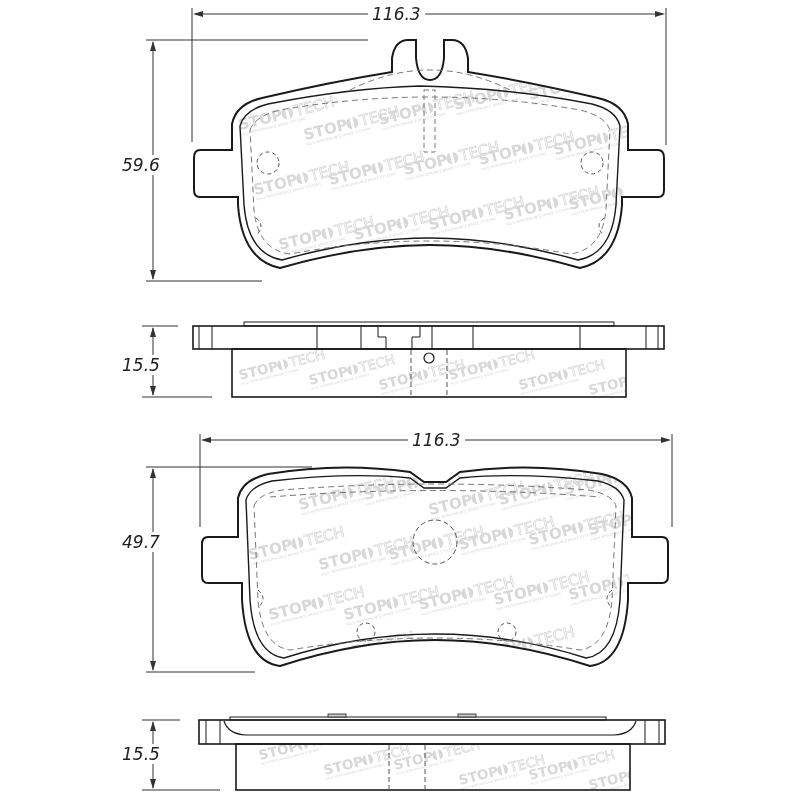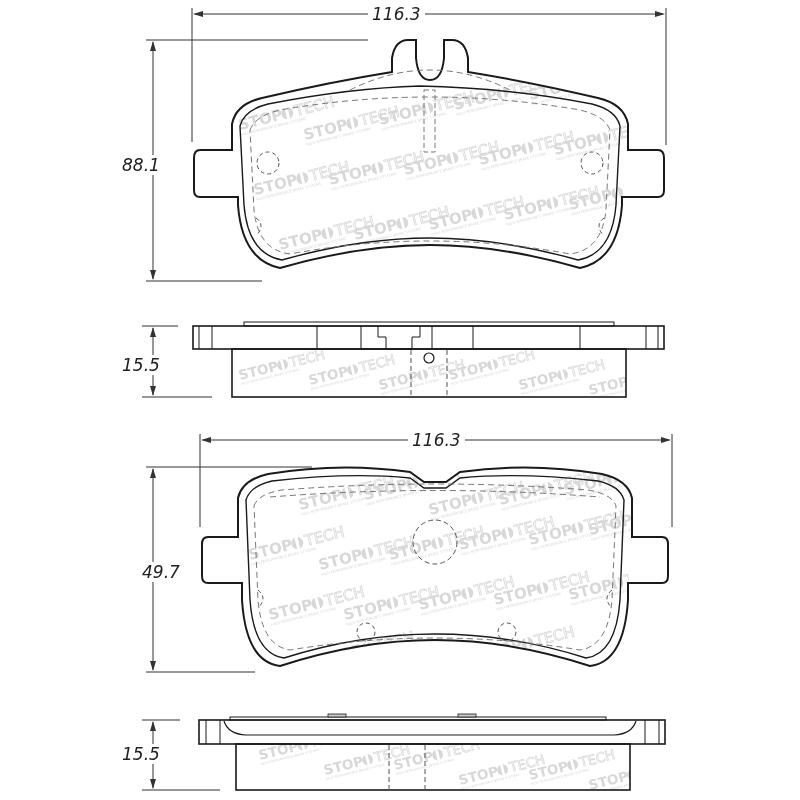--- a/index.html
+++ b/index.html
@@ -183,17 +183,17 @@
     <line x1="645" y1="720" x2="645" y2="744" stroke="#1a1a1a" stroke-width="1"></line>
     <line x1="659" y1="720" x2="659" y2="744" stroke="#1a1a1a" stroke-width="1"></line>
     <path d="M224,721 Q228,734 246,735 L614,735 Q632,734 636,721" fill="none" stroke="#1a1a1a" stroke-width="1.2"></path>
     <rect x="236" y="744" width="394" height="46" fill="none" stroke="#1a1a1a" stroke-width="1.6"></rect>
     <line x1="389" y1="745" x2="389" y2="790" stroke="#555" stroke-width="1" stroke-dasharray="5,3"></line>
     <line x1="425" y1="745" x2="425" y2="790" stroke="#555" stroke-width="1" stroke-dasharray="5,3"></line>
   </g>
 </svg>
 
 <div class="dim-label" style="left:368px; top:4px;">116.3</div>
-<div class="dim-label" style="left:118px; top:155px;">88.1</div>
+<div class="dim-label" style="left:118px; top:155px;">59.6</div>
 <div class="dim-label" style="left:118px; top:355px;">15.5</div>
 <div class="dim-label" style="left:408px; top:430px;">116.3</div>
-<div class="dim-label" style="left:118px; top:562px;margin-left:20px;">49.7</div>
+<div class="dim-label" style="left:118px; top:532px;">49.7</div>
 <div class="dim-label" style="left:118px; top:744px;">15.5</div>
 
 </body></html>

